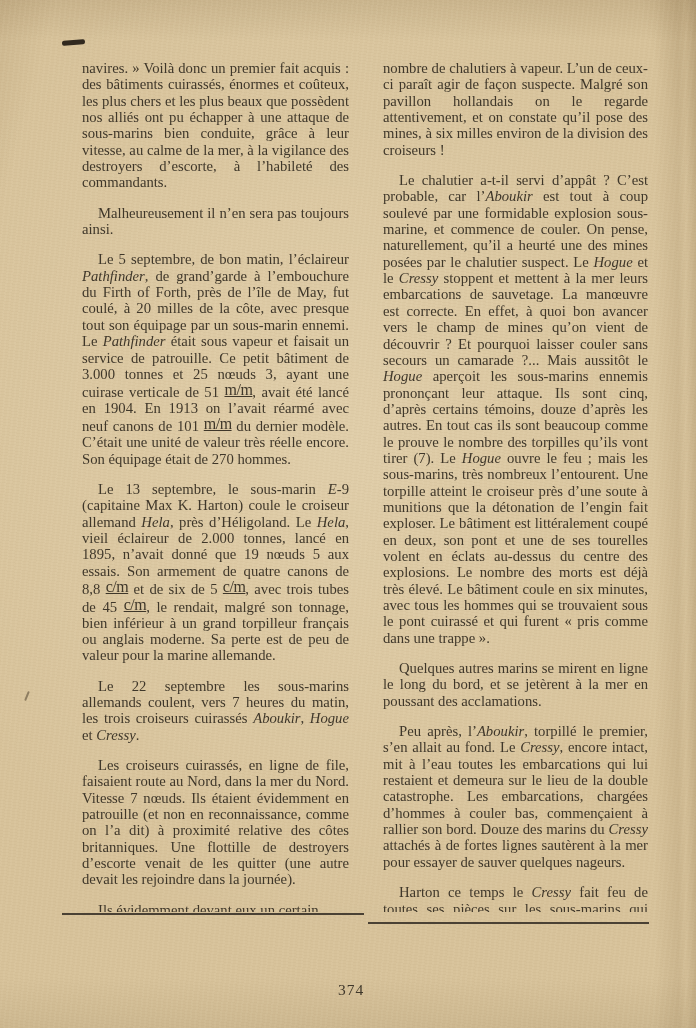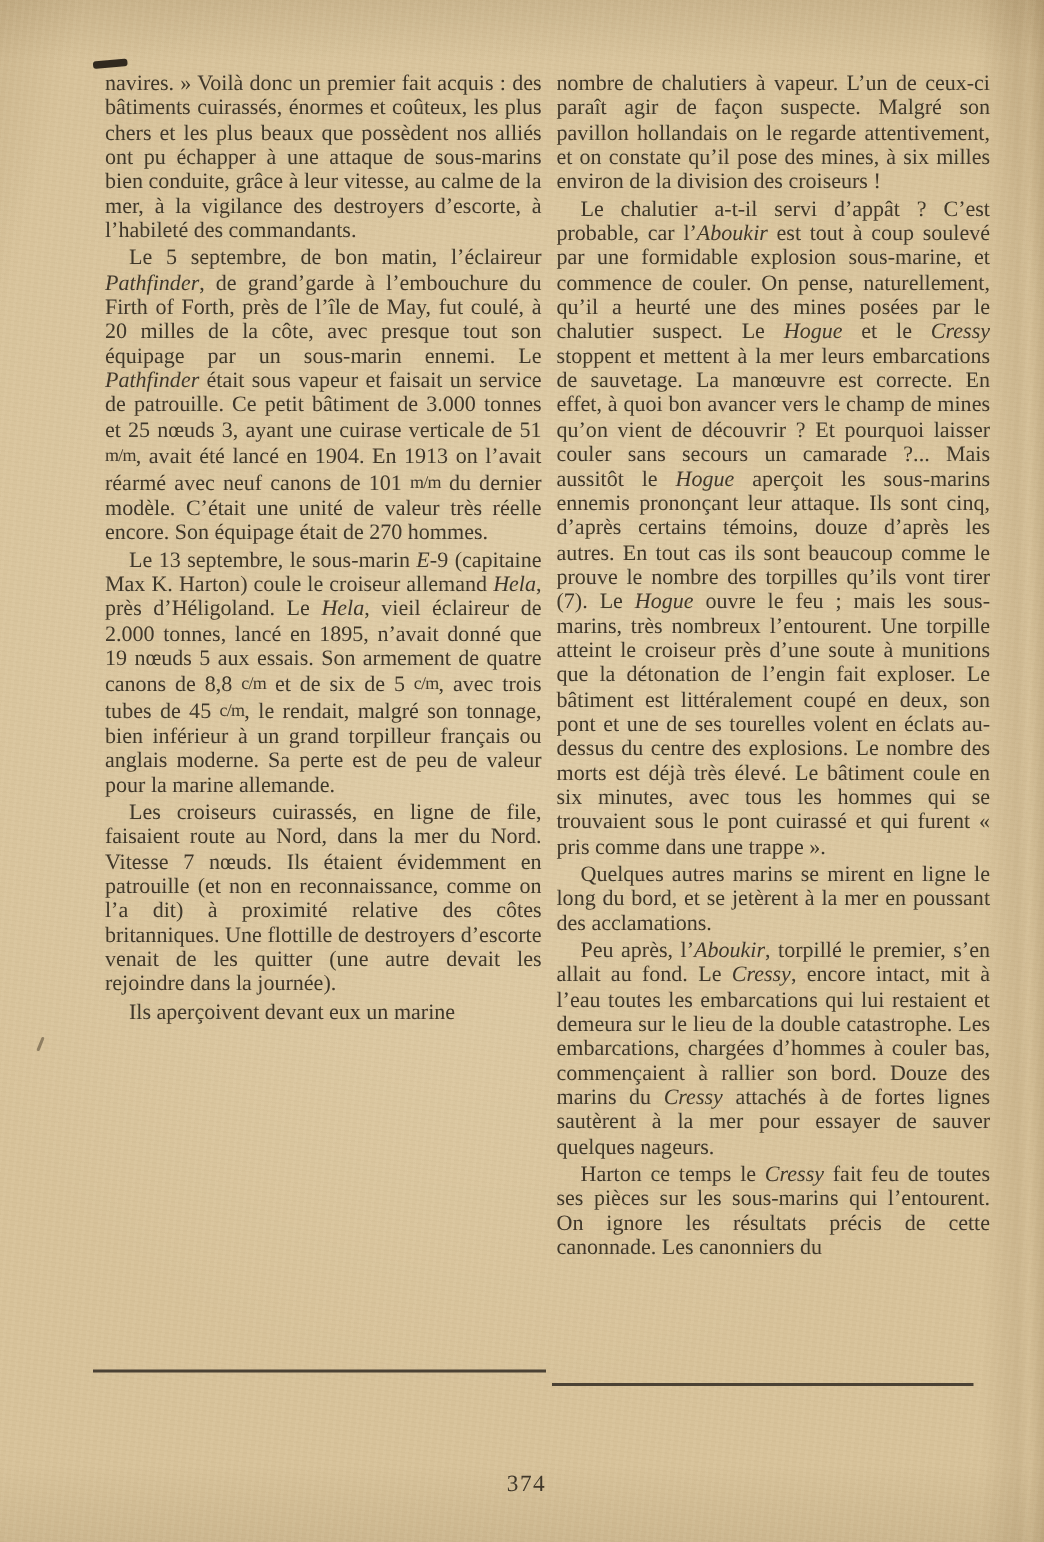--- a/index.html
+++ b/index.html
@@ -29,24 +29,24 @@
     background:linear-gradient(90deg, rgba(0,0,0,0), rgba(117,90,52,.12) 58%, rgba(117,90,52,.04) 76%, rgba(117,90,52,.20) 100%);
   }
   .col{
     position:absolute;top:46px;height:866px;overflow:hidden;
     text-align:justify;font-size:14.7px;line-height:16.35px;
     color:var(--ink,#3f372a);
     hyphens:auto;-webkit-hyphens:auto;
   }
   #col-left{left:68px;width:295px;}
   #col-right{left:369px;width:293px;}
-  .para{margin:2px;}
+  .para{margin:14px;}
   .para.indent{text-indent:16px;}
   em{}
-  .frac{font-size:12px;letter-spacing:-0.5px;vertical-align:1.5px;}
+  .frac{font-size:16px;letter-spacing:-0.5px;vertical-align:1.5px;text-decoration:underline;}
   .fnrule{position:absolute;height:1.6px;background:#4a4134;}
   #fnrule-left{left:62px;top:913px;width:302px;}
   #fnrule-right{left:368px;top:922px;width:281px;}
   .fn{
     position:absolute;overflow:hidden;text-align:justify;
     font-size:12.6px;line-height:15px;color:var(--ink,#3f372a);
     hyphens:auto;-webkit-hyphens:auto;
   }
   #fn-left{left:62px;top:923px;width:303px;height:50px;}
   #fn-right{left:368px;top:931px;width:287px;height:36px;}
@@ -67,24 +67,26 @@
 </style>
 </head>
 <body>
 
 <div class="paper">
   <div class="ink-dash"></div>
   <div class="margin-speck"></div>
 
   <div id="col-left" class="col">
       <p class="para"><span>navires. » Voilà donc un premier fait acquis : des bâtiments cuirassés, énormes et coûteux, les plus chers et les plus beaux que possèdent nos alliés ont pu échapper à une attaque de sous-marins bien conduite, grâce à leur vitesse, au calme de la mer, à la vigilance des destroyers d’escorte, à l’habileté des commandants.</span></p>
+      <p class="para indent"><span>Malheureusement il n’en sera pas toujours ainsi.</span></p>
       <p class="para indent"><span>Le 5 septembre, de bon matin, l’éclaireur </span><em>Pathfinder</em><span>, de grand’garde à l’embouchure du Firth of Forth, près de l’île de May, fut coulé, à 20 milles de la côte, avec presque tout son équipage par un sous-marin ennemi. Le </span><em>Pathfinder</em><span> était sous vapeur et faisait un service de patrouille. Ce petit bâtiment de 3.000 tonnes et 25 nœuds 3, ayant une cuirase verticale de 51 </span><span class="frac">m/m</span><span>, avait été lancé en 1904. En 1913 on l’avait réarmé avec neuf canons de 101 </span><span class="frac">m/m</span><span> du dernier modèle. C’était une unité de valeur très réelle encore. Son équipage était de 270 hommes.</span></p>
       <p class="para indent"><span>Le 13 septembre, le sous-marin </span><em>E</em><span>-9 (capitaine Max K. Harton) coule le croiseur allemand </span><em>Hela</em><span>, près d’Héligoland. Le </span><em>Hela</em><span>, vieil éclaireur de 2.000 tonnes, lancé en 1895, n’avait donné que 19 nœuds 5 aux essais. Son armement de quatre canons de 8,8 </span><span class="frac">c/m</span><span> et de six de 5 </span><span class="frac">c/m</span><span>, avec trois tubes de 45 </span><span class="frac">c/m</span><span>, le rendait, malgré son tonnage, bien inférieur à un grand torpilleur français ou anglais moderne. Sa perte est de peu de valeur pour la marine allemande.</span></p>
+      <p class="para indent"><span>Le 22 septembre les sous-marins allemands coulent, vers 7 heures du matin, les trois croiseurs cuirassés </span><em>Aboukir</em><span>, </span><em>Hogue</em><span> et </span><em>Cressy</em><span>.</span></p>
       <p class="para indent"><span>Les croiseurs cuirassés, en ligne de file, faisaient route au Nord, dans la mer du Nord. Vitesse 7 nœuds. Ils étaient évidemment en patrouille (et non en reconnaissance, comme on l’a dit) à proximité relative des côtes britanniques. Une flottille de destroyers d’escorte venait de les quitter (une autre devait les rejoindre dans la journée).</span></p>
-      <p class="para indent"><span>Ils aperçoivent devant eux un marine</span></p>
+      <p class="para indent"><span>Ils évidemment devant eux un certain</span></p>
     </div>
   <div id="col-right" class="col">
       <p class="para"><span>nombre de chalutiers à vapeur. L’un de ceux-ci paraît agir de façon suspecte. Malgré son pavillon hollandais on le regarde attentivement, et on constate qu’il pose des mines, à six milles environ de la division des croiseurs !</span></p>
       <p class="para indent"><span>Le chalutier a-t-il servi d’appât ? C’est probable, car l’</span><em>Aboukir</em><span> est tout à coup soulevé par une formidable explosion sous-marine, et commence de couler. On pense, naturellement, qu’il a heurté une des mines posées par le chalutier suspect. Le </span><em>Hogue</em><span> et le </span><em>Cressy</em><span> stoppent et mettent à la mer leurs embarcations de sauvetage. La manœuvre est correcte. En effet, à quoi bon avancer vers le champ de mines qu’on vient de découvrir ? Et pourquoi laisser couler sans secours un camarade ?... Mais aussitôt le </span><em>Hogue</em><span> aperçoit les sous-marins ennemis prononçant leur attaque. Ils sont cinq, d’après certains témoins, douze d’après les autres. En tout cas ils sont beaucoup comme le prouve le nombre des torpilles qu’ils vont tirer (7). Le </span><em>Hogue</em><span> ouvre le feu ; mais les sous-marins, très nombreux l’entourent. Une torpille atteint le croiseur près d’une soute à munitions que la détonation de l’engin fait exploser. Le bâtiment est littéralement coupé en deux, son pont et une de ses tourelles volent en éclats au-dessus du centre des explosions. Le nombre des morts est déjà très élevé. Le bâtiment coule en six minutes, avec tous les hommes qui se trouvaient sous le pont cuirassé et qui furent « pris comme dans une trappe ».</span></p>
       <p class="para indent"><span>Quelques autres marins se mirent en ligne le long du bord, et se jetèrent à la mer en poussant des acclamations.</span></p>
       <p class="para indent"><span>Peu après, l’</span><em>Aboukir</em><span>, torpillé le premier, s’en allait au fond. Le </span><em>Cressy</em><span>, encore intact, mit à l’eau toutes les embarcations qui lui restaient et demeura sur le lieu de la double catastrophe. Les embarcations, chargées d’hommes à couler bas, commençaient à rallier son bord. Douze des marins du </span><em>Cressy</em><span> attachés à de fortes lignes sautèrent à la mer pour essayer de sauver quelques nageurs.</span></p>
       <p class="para indent"><span>Harton ce temps le </span><em>Cressy</em><span> fait feu de toutes ses pièces sur les sous-marins qui l’entourent. On ignore les résultats précis de cette canonnade. Les canonniers du</span></p>
     </div>
 
   <div id="fnrule-left" class="fnrule"></div>

